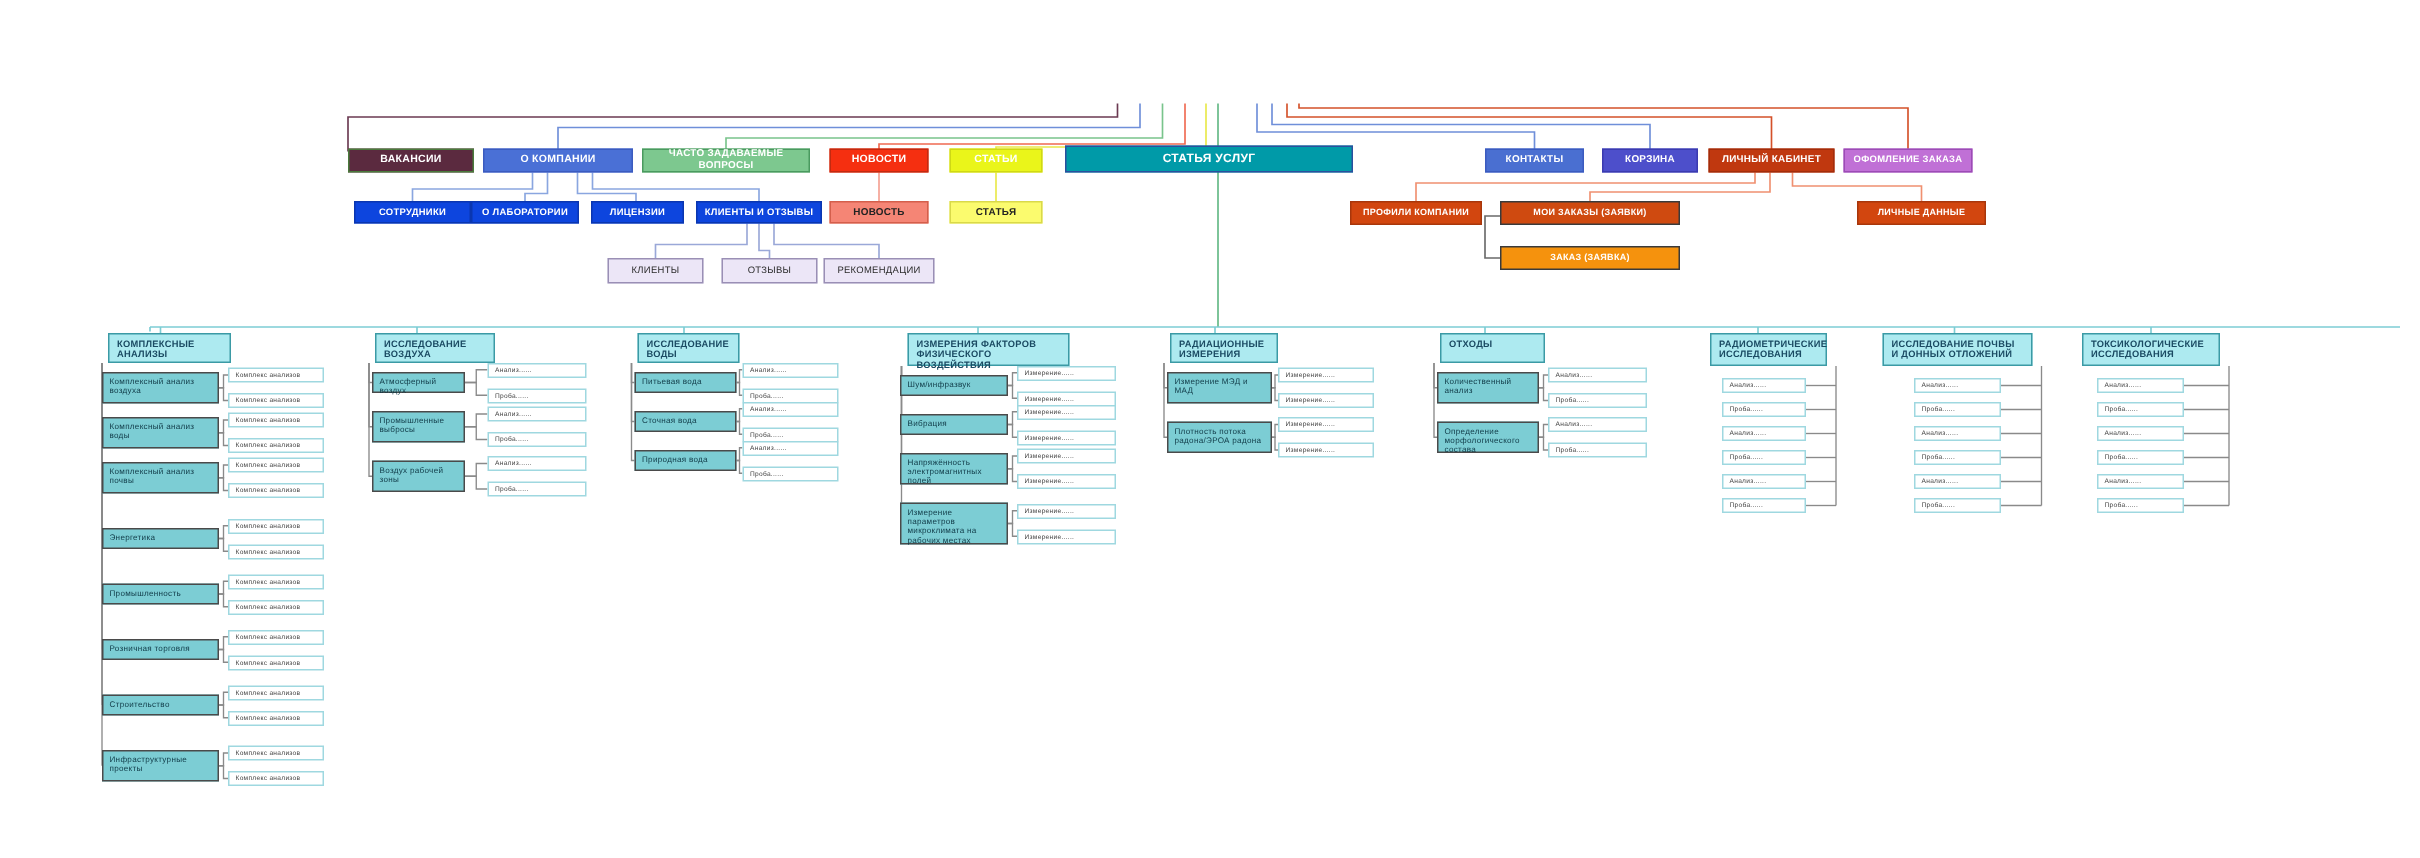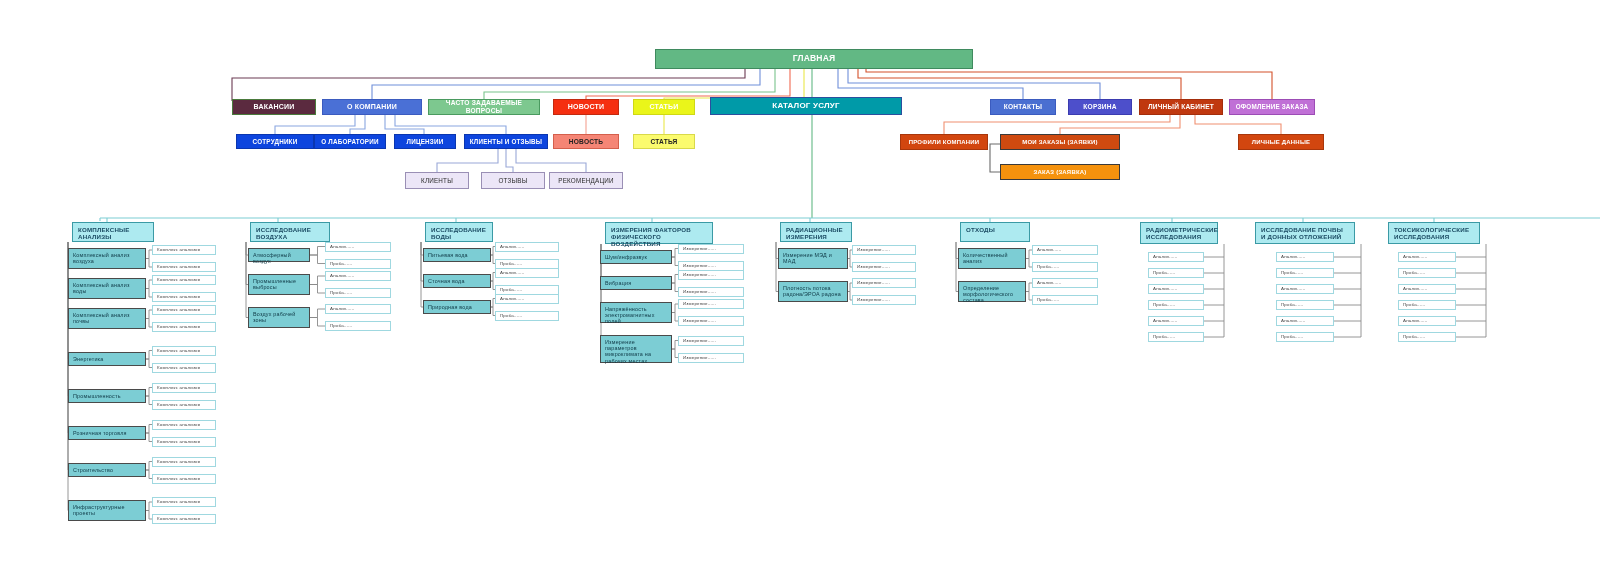--- a/index.html
+++ b/index.html
@@ -185,28 +185,27 @@
         <path d="M1456 257 L1486 257" fill="none" stroke="#8a8a8a" stroke-width="0.9"></path>
         <path d="M1456 273 L1486 273" fill="none" stroke="#8a8a8a" stroke-width="0.9"></path>
         <path d="M1456 289 L1486 289" fill="none" stroke="#8a8a8a" stroke-width="0.9"></path>
         <path d="M1456 305 L1486 305" fill="none" stroke="#8a8a8a" stroke-width="0.9"></path>
         <path d="M1456 321 L1486 321" fill="none" stroke="#8a8a8a" stroke-width="0.9"></path>
         <path d="M1456 337 L1486 337" fill="none" stroke="#8a8a8a" stroke-width="0.9"></path>
         <path d="M1486 244 L1486 337" fill="none" stroke="#8a8a8a" stroke-width="0.9"></path>
       </g>
   </svg>
 
-  <div class="node n-main" style="left:655px;top:49px;width:318px;height:20px;">ГЛАВНАЯ</div>
 
   <div class="node n-vac" style="left:232px;top:99px;width:84px;height:16px;">ВАКАНСИИ</div>
   <div class="node n-about" style="left:322px;top:99px;width:100px;height:16px;">О КОМПАНИИ</div>
   <div class="node n-faq" style="left:428px;top:99px;width:112px;height:16px;">ЧАСТО ЗАДАВАЕМЫЕ ВОПРОСЫ</div>
   <div class="node n-news" style="left:553px;top:99px;width:66px;height:16px;">НОВОСТИ</div>
   <div class="node n-art" style="left:633px;top:99px;width:62px;height:16px;">СТАТЬИ</div>
-  <div class="node n-cat" style="left:710px;top:97px;width:192px;height:18px;">КАТАЛОГ УСЛУГ</div>
+  <div class="node n-cat" style="left:710px;top:97px;width:192px;height:18px;">СТАТЬЯ УСЛУГ</div>
   <div class="node n-cont" style="left:990px;top:99px;width:66px;height:16px;">КОНТАКТЫ</div>
   <div class="node n-cart" style="left:1068px;top:99px;width:64px;height:16px;">КОРЗИНА</div>
   <div class="node n-lk" style="left:1139px;top:99px;width:84px;height:16px;">ЛИЧНЫЙ КАБИНЕТ</div>
   <div class="node n-order" style="left:1229px;top:99px;width:86px;height:16px;">ОФОМЛЕНИЕ ЗАКАЗА</div>
 
   <div class="node n-blue" style="left:236px;top:134px;width:78px;height:15px;">СОТРУДНИКИ</div>
   <div class="node n-blue" style="left:314px;top:134px;width:72px;height:15px;">О ЛАБОРАТОРИИ</div>
   <div class="node n-blue" style="left:394px;top:134px;width:62px;height:15px;">ЛИЦЕНЗИИ</div>
   <div class="node n-blue" style="left:464px;top:134px;width:84px;height:15px;">КЛИЕНТЫ И ОТЗЫВЫ</div>
 

